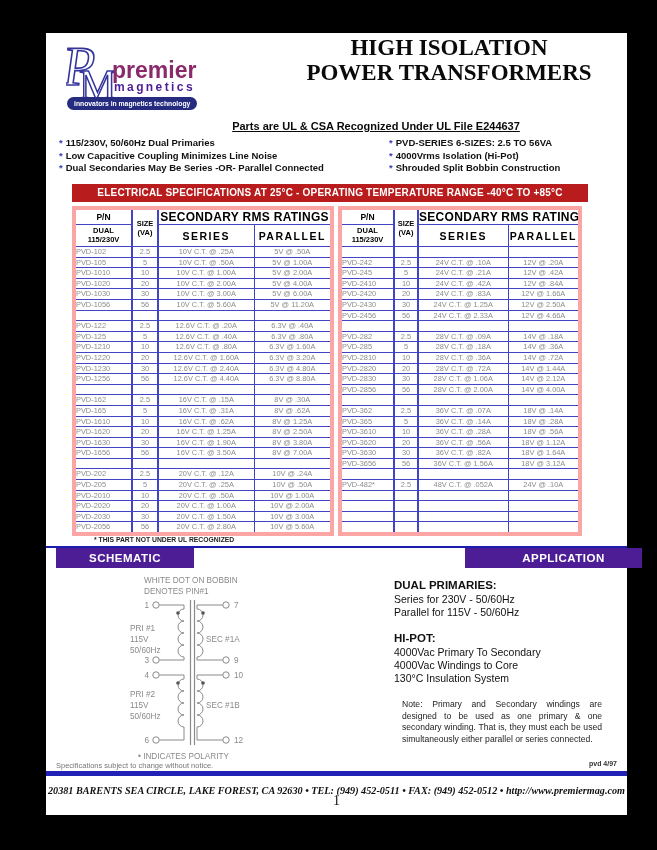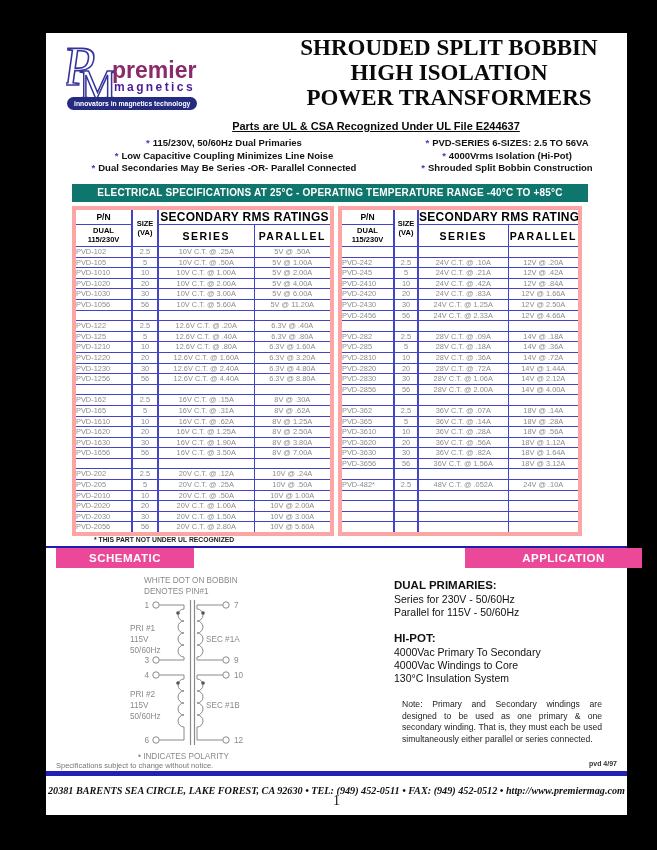--- a/index.html
+++ b/index.html
@@ -19,27 +19,27 @@
 
   
   .title{position:absolute;left:225px;top:2px;width:356px;text-align:center;
          font-family:"Liberation Serif",serif;font-weight:bold;font-size:23px;
          line-height:25px;color:#0a0a0a;}
   .subtitle{position:absolute;left:80px;top:87px;width:500px;text-align:center;
             font-weight:bold;font-size:11px;text-decoration:underline;color:#0a0a0a;}
 
   
   .features{position:absolute;top:104px;font-size:9.5px;font-weight:bold;
-            line-height:12.6px;color:#111;text-align:center;}
+            line-height:12.6px;color:#111;}
   .features-left{left:13px;width:330px;}
   .features-right{left:343px;width:236px;}
   .feat .star{color:#3a3ab8;margin-right:3px;}
 
   
-  .banner{position:absolute;left:26px;top:151px;width:516px;height:18px;background:#0f766e;
+  .banner{position:absolute;left:26px;top:151px;width:516px;height:18px;background:#b91c1c;
           color:#fff;font-weight:bold;font-size:10px;text-align:center;line-height:18px;
           letter-spacing:0.2px;}
 
   
   .spec-table{position:absolute;top:173px;border-collapse:collapse;table-layout:fixed;
               border:4px solid #fca5a5;}
   .spec-table.left{left:26px;width:258px;}
   .spec-table.right{left:292px;width:240px;}
   .spec-table th,.spec-table td{border:1px solid #4343c6;overflow:hidden;white-space:nowrap;
               padding:0;}
@@ -53,21 +53,21 @@
   .spec-table td.c-pn,.spec-table th.h-pn,.spec-table th.h-pnsub{border-right-width:2px;}
   .spec-table td.c-size,.spec-table th.h-size{border-right-width:2px;}
   .c-pn{text-align:left;padding-left:3px;margin-left:28px;}
   .c-size,.c-series,.c-parallel{text-align:center;}
 
   .footnote{position:absolute;left:48px;top:503px;font-weight:bold;font-size:6.8px;color:#222;}
 
   
   .section-strip{position:absolute;left:0;top:513px;width:581px;height:24px;
                  border-top:2.5px solid #1c1cae;}
-  .section-label{position:absolute;top:0;height:20px;background:#ec4899;color:#fff;
+  .section-label{position:absolute;top:0;height:20px;background:#4c1d95;color:#fff;
                  font-weight:bold;font-size:11.5px;text-align:center;line-height:20px;
                  letter-spacing:0.5px;}
   .schematic-label{left:10px;width:138px;}
   .application-label{left:419px;width:157px;padding-left:20px;}
 
   
   .schematic-svg{position:absolute;left:58px;top:540px;}
   .schematic-svg text{fill:#8a8a8a;font-family:"Liberation Sans",sans-serif;font-size:8.2px;}
 
   
@@ -98,21 +98,20 @@
     <svg class="logo-mono" width="52" height="72" viewBox="0 0 52 72">
       <text x="2" y="48" font-family="Liberation Serif, serif" font-size="56" fill="none" stroke="#34349c" stroke-width="1.6" transform="skewX(-8)">P</text>
       <text x="13" y="62" font-family="Liberation Serif, serif" font-size="42" fill="none" stroke="#34349c" stroke-width="1.5">M</text>
     </svg>
     <div class="logo-premier">premier</div>
     <div class="logo-magnetics">magnetics</div>
     <div class="logo-pill">innovators in magnetics technology</div>
   </div>
 
   <div class="title">
-    <div>SHROUDED SPLIT BOBBIN</div>
     <div>HIGH ISOLATION</div>
     <div>POWER TRANSFORMERS</div>
   </div>
 
   <div class="subtitle">Parts are UL &amp; CSA Recognized Under UL File E244637</div>
 
   <div class="features features-left" id="features-left">
         <div class="feat"><span class="star">*</span><span>115/230V, 50/60Hz Dual Primaries</span></div>
         <div class="feat"><span class="star">*</span><span>Low Capacitive Coupling Minimizes Line Noise</span></div>
         <div class="feat"><span class="star">*</span><span>Dual Secondaries May Be Series -OR- Parallel Connected</span></div>

